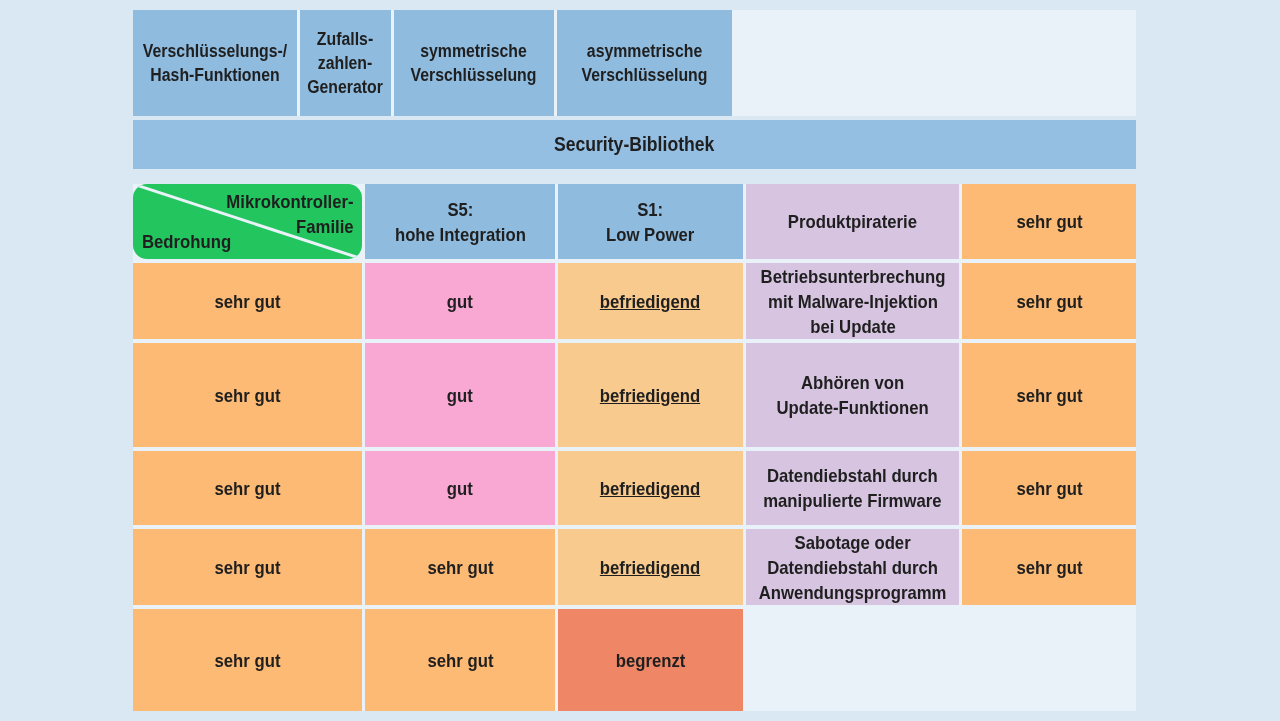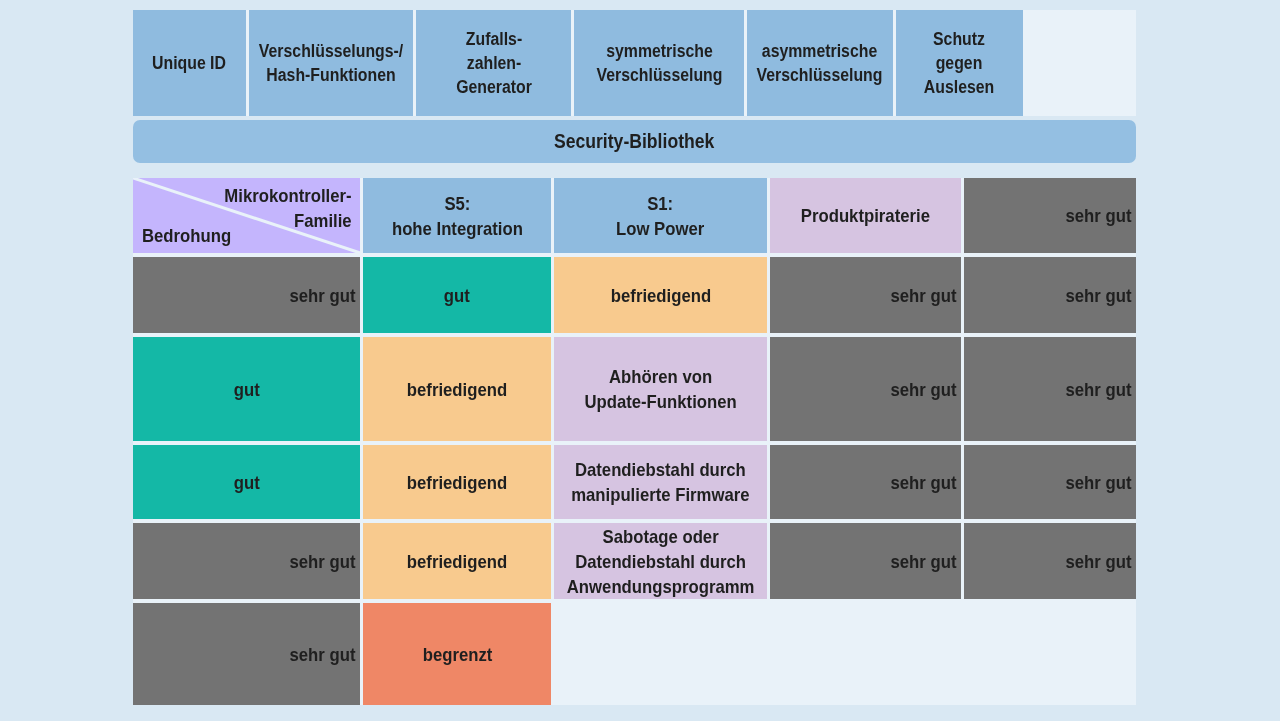--- a/index.html
+++ b/index.html
@@ -36,43 +36,43 @@
   .txt {
     white-space: pre;
     font-weight: bold;
     transform: scaleX(0.88);
     transform-origin: center;
   }
   .features-grid .txt { font-size: 18px; line-height: 24px; }
   
   .security-bar {
     margin-top: 4px;
-    height: 43px;
+    height: 49px;
     background: #94bfe2;
     display: flex;
     align-items: center;
     justify-content: center;
-    border-radius: 7px;
   }
   .security-bar .txt { font-size: 20px; }
   
   .matrix {
     margin-top: 15px;
     display: grid;
     grid-template-columns: 235fr 194fr 190fr 197fr 178fr;
     grid-template-rows: 75px 76px 104px 74px 76px 102px;
     column-gap: 3px;
     row-gap: 4px;
     background: #e9f2f9;
   }
   .matrix .txt { font-size: 19px; line-height: 25px; }
   .corner {
     position: relative;
-    background: #c4b5fd;
+    background: #22c55e;
     overflow: hidden;
+    border-radius: 14px;
   }
   .corner svg {
     position: absolute;
     inset: 0;
     width: 100%;
     height: 100%;
   }
   .corner-top {
     position: absolute;
     top: 5px;
@@ -89,55 +89,47 @@
     position: absolute;
     bottom: 6px;
     left: 9px;
     white-space: pre;
     font-weight: bold;
     font-size: 19px;
     transform: scaleX(0.88);
     transform-origin: left;
   }
   .threat { background: #d6c4e1; }
-  .lvl-sehr-gut     { background: #737373; justify-content: flex-end; }
-  .lvl-gut          { background: #14b8a6; }
-  .lvl-befriedigend { background: #f8ca8e; }
+  .lvl-sehr-gut     { background: #fdba74; }
+  .lvl-gut          { background: #f9a8d4; }
+  .lvl-befriedigend { background: #f8ca8e; text-decoration: underline; }
   .lvl-begrenzt     { background: #ef8766; text-align: center; }
 </style>
 </head>
 <body>
 
 <div class="stage">
 
   <div class="features-grid">
     <div class="cell blue">
-        <span class="txt">Unique ID</span>
-      </div>
-    <div class="cell blue">
         <span class="txt">Verschlüsselungs-/
 Hash-Funktionen</span>
       </div>
     <div class="cell blue">
         <span class="txt">Zufalls-
 zahlen-
 Generator</span>
       </div>
     <div class="cell blue">
         <span class="txt">symmetrische
 Verschlüsselung</span>
       </div>
     <div class="cell blue">
         <span class="txt">asymmetrische
 Verschlüsselung</span>
-      </div>
-    <div class="cell blue">
-        <span class="txt">Schutz
-gegen
-Auslesen</span>
       </div>
   </div>
 
   <div class="security-bar">
     <span class="txt">Security-Bibliothek</span>
   </div>
 
   <div class="matrix">
 
     <div class="corner">
@@ -166,20 +158,25 @@
     <div class="cell lvl-sehr-gut">
         <span class="txt">sehr gut</span>
       </div>
     <div class="cell lvl-gut">
         <span class="txt">gut</span>
       </div>
     <div class="cell lvl-befriedigend">
         <span class="txt">befriedigend</span>
       </div>
 
+    <div class="cell threat">
+        <span class="txt">Betriebsunterbrechung
+mit Malware-Injektion
+bei Update</span>
+      </div>
     <div class="cell lvl-sehr-gut">
         <span class="txt">sehr gut</span>
       </div>
     <div class="cell lvl-sehr-gut">
         <span class="txt">sehr gut</span>
       </div>
     <div class="cell lvl-gut">
         <span class="txt">gut</span>
       </div>
     <div class="cell lvl-befriedigend">

